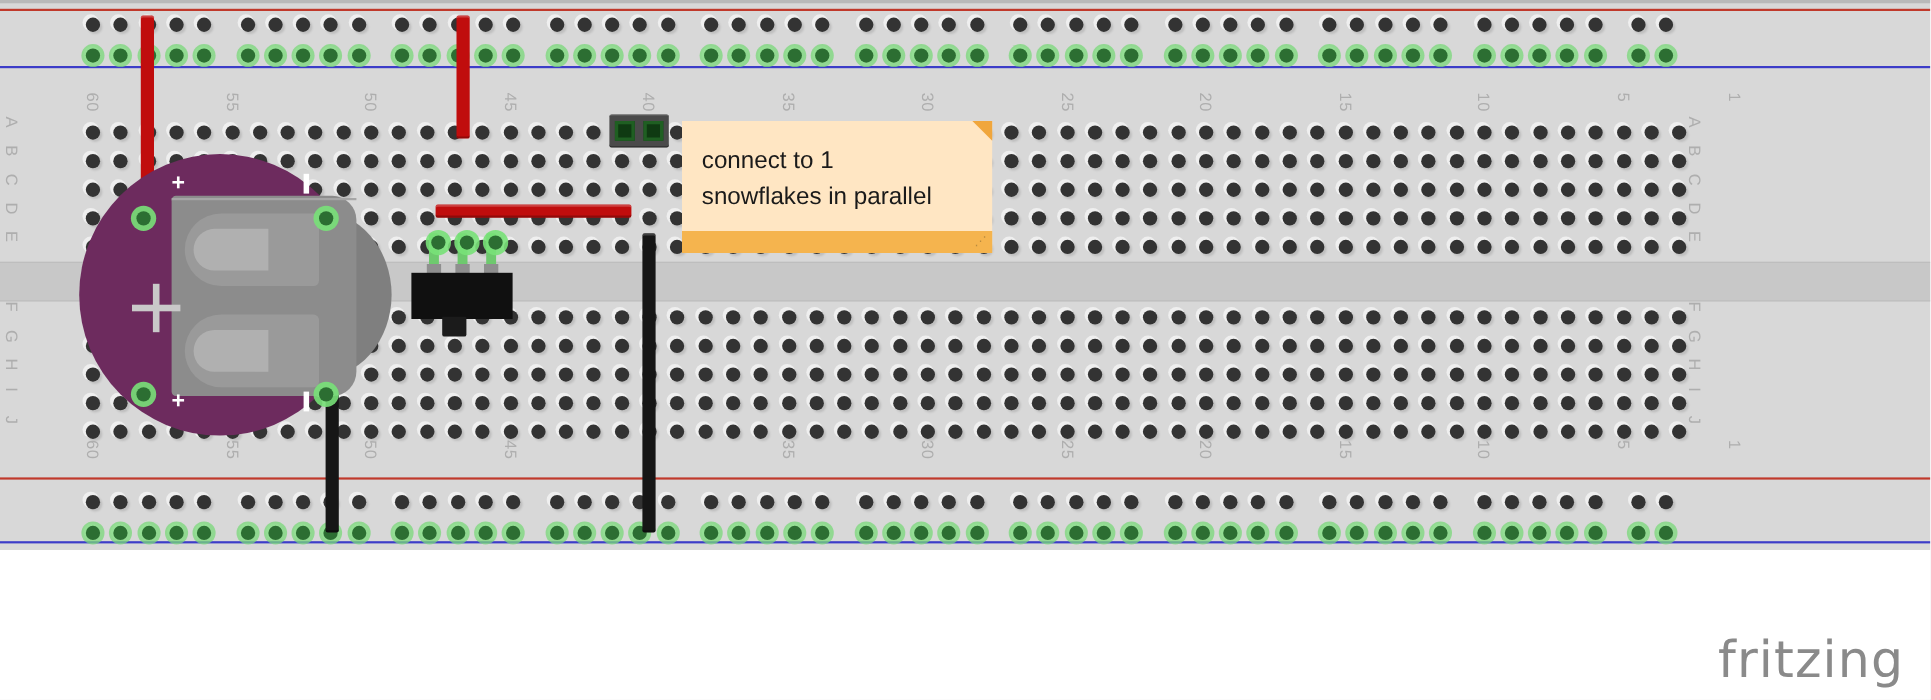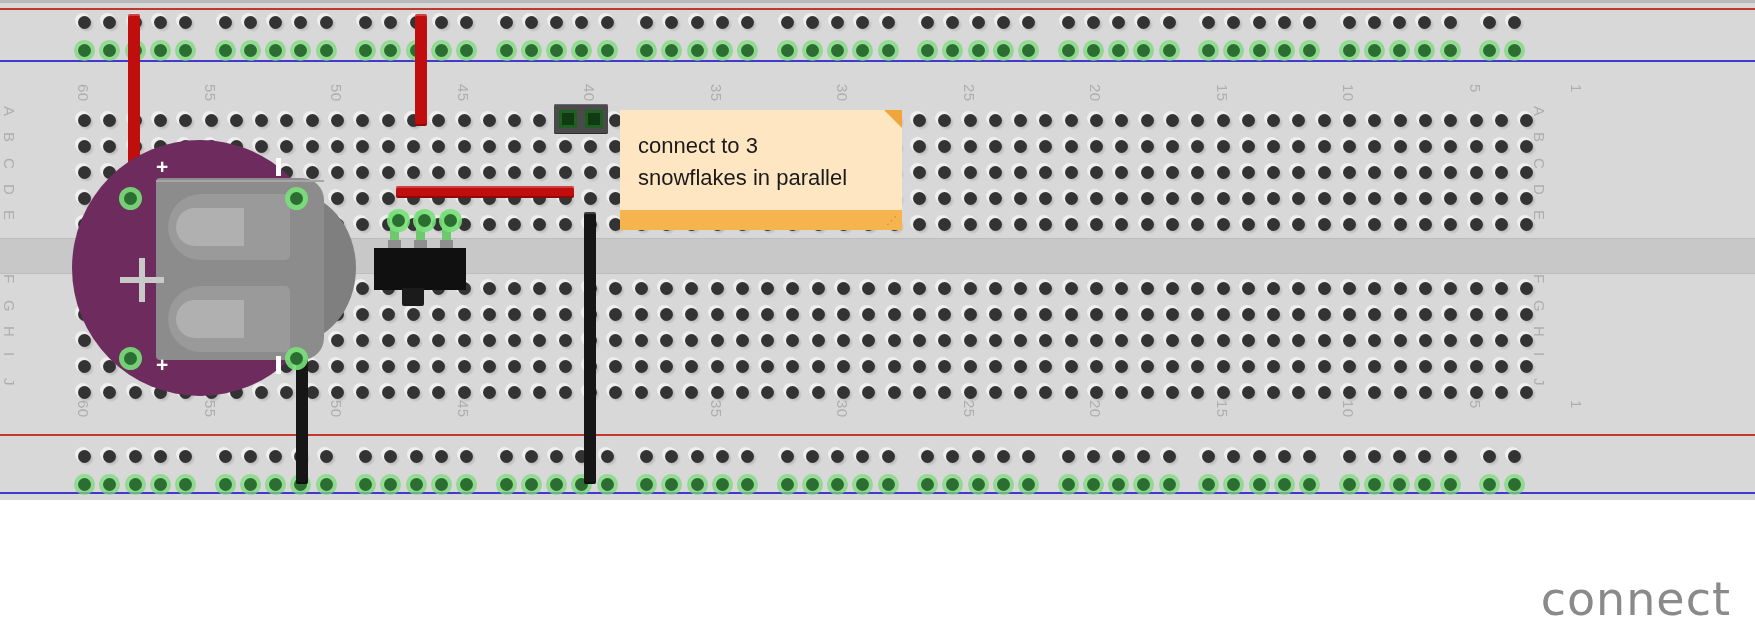--- a/index.html
+++ b/index.html
@@ -1170,21 +1170,21 @@
   <div class="hole connected" style="left:418px; top:214px;"></div>
   <div class="hole connected" style="left:444px; top:214px;"></div>
 
   <div id="header2">
     <div class="hdr-socket" style="left:5px;"></div>
     <div class="hdr-socket" style="left:31px;"></div>
   </div>
 
   <div id="note">
     <div class="note-fold"></div>
-    <div class="note-text">connect to 3
+    <div class="note-text">connect to 1
 snowflakes in parallel</div>
     <div class="note-bar"></div>
     <div class="note-grip">⋰</div>
   </div>
 
-  <div id="logo">connect</div>
+  <div id="logo">fritzing</div>
 
 </div>
 
 </body></html>

